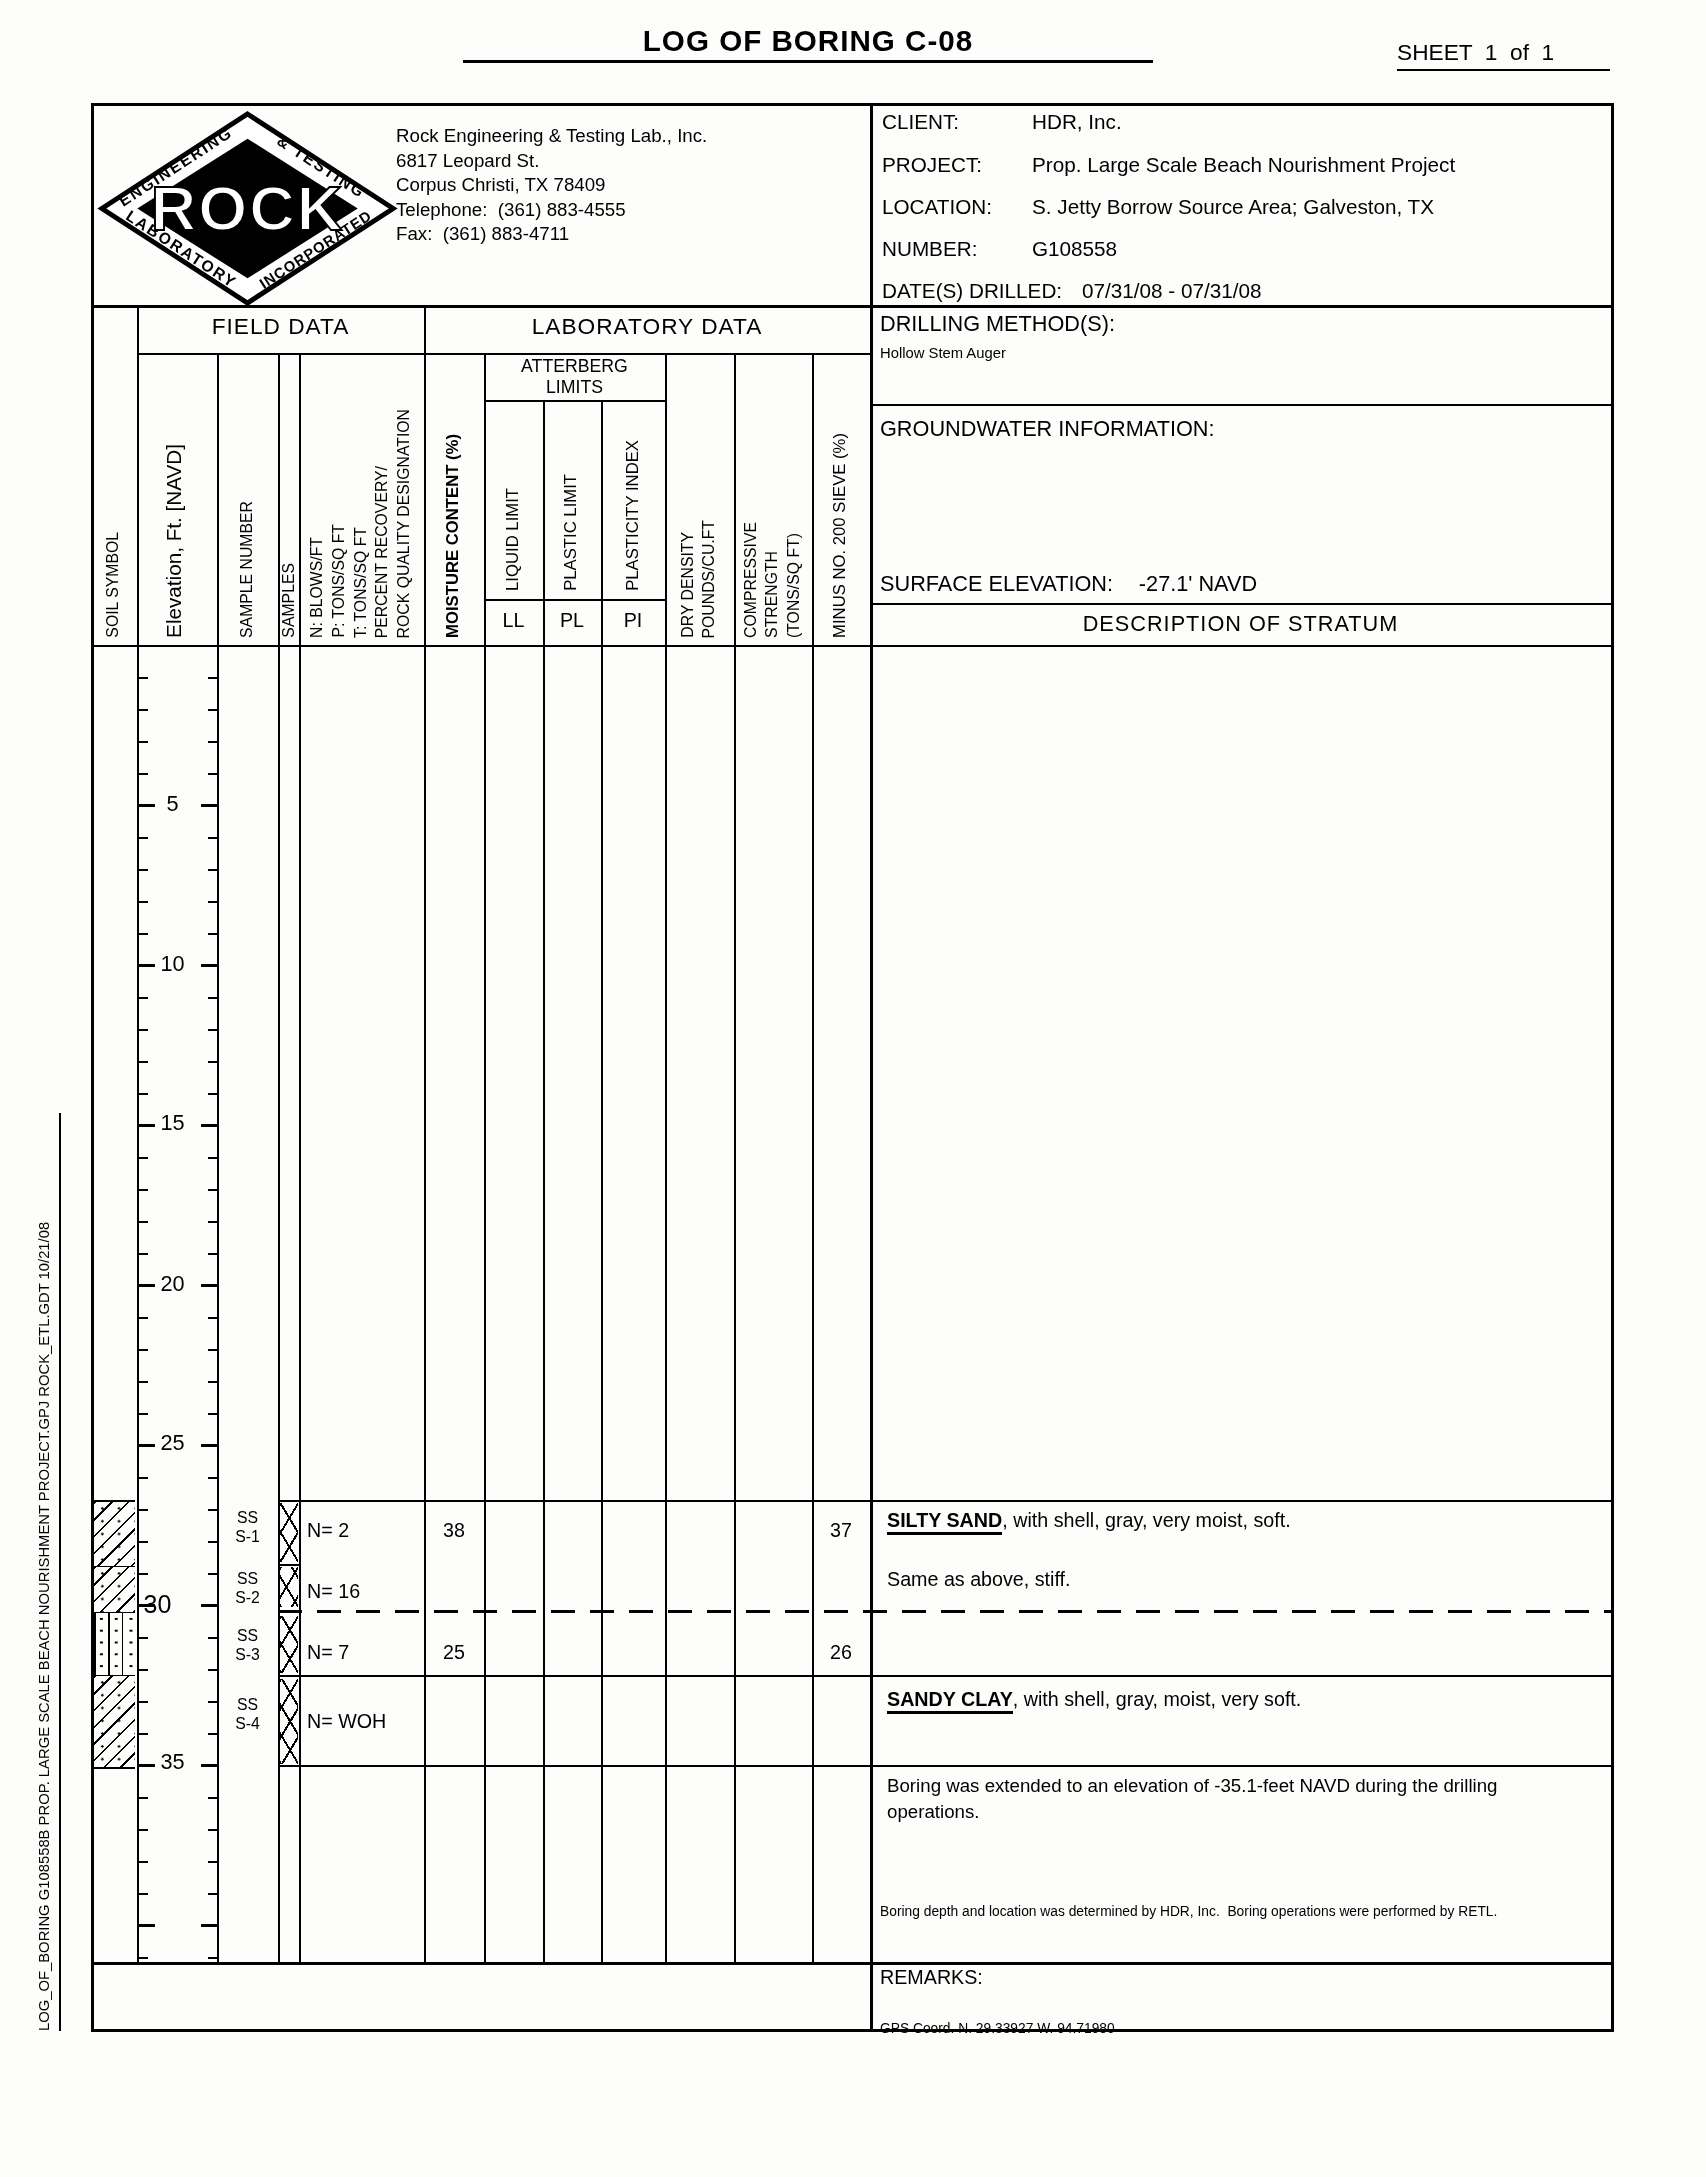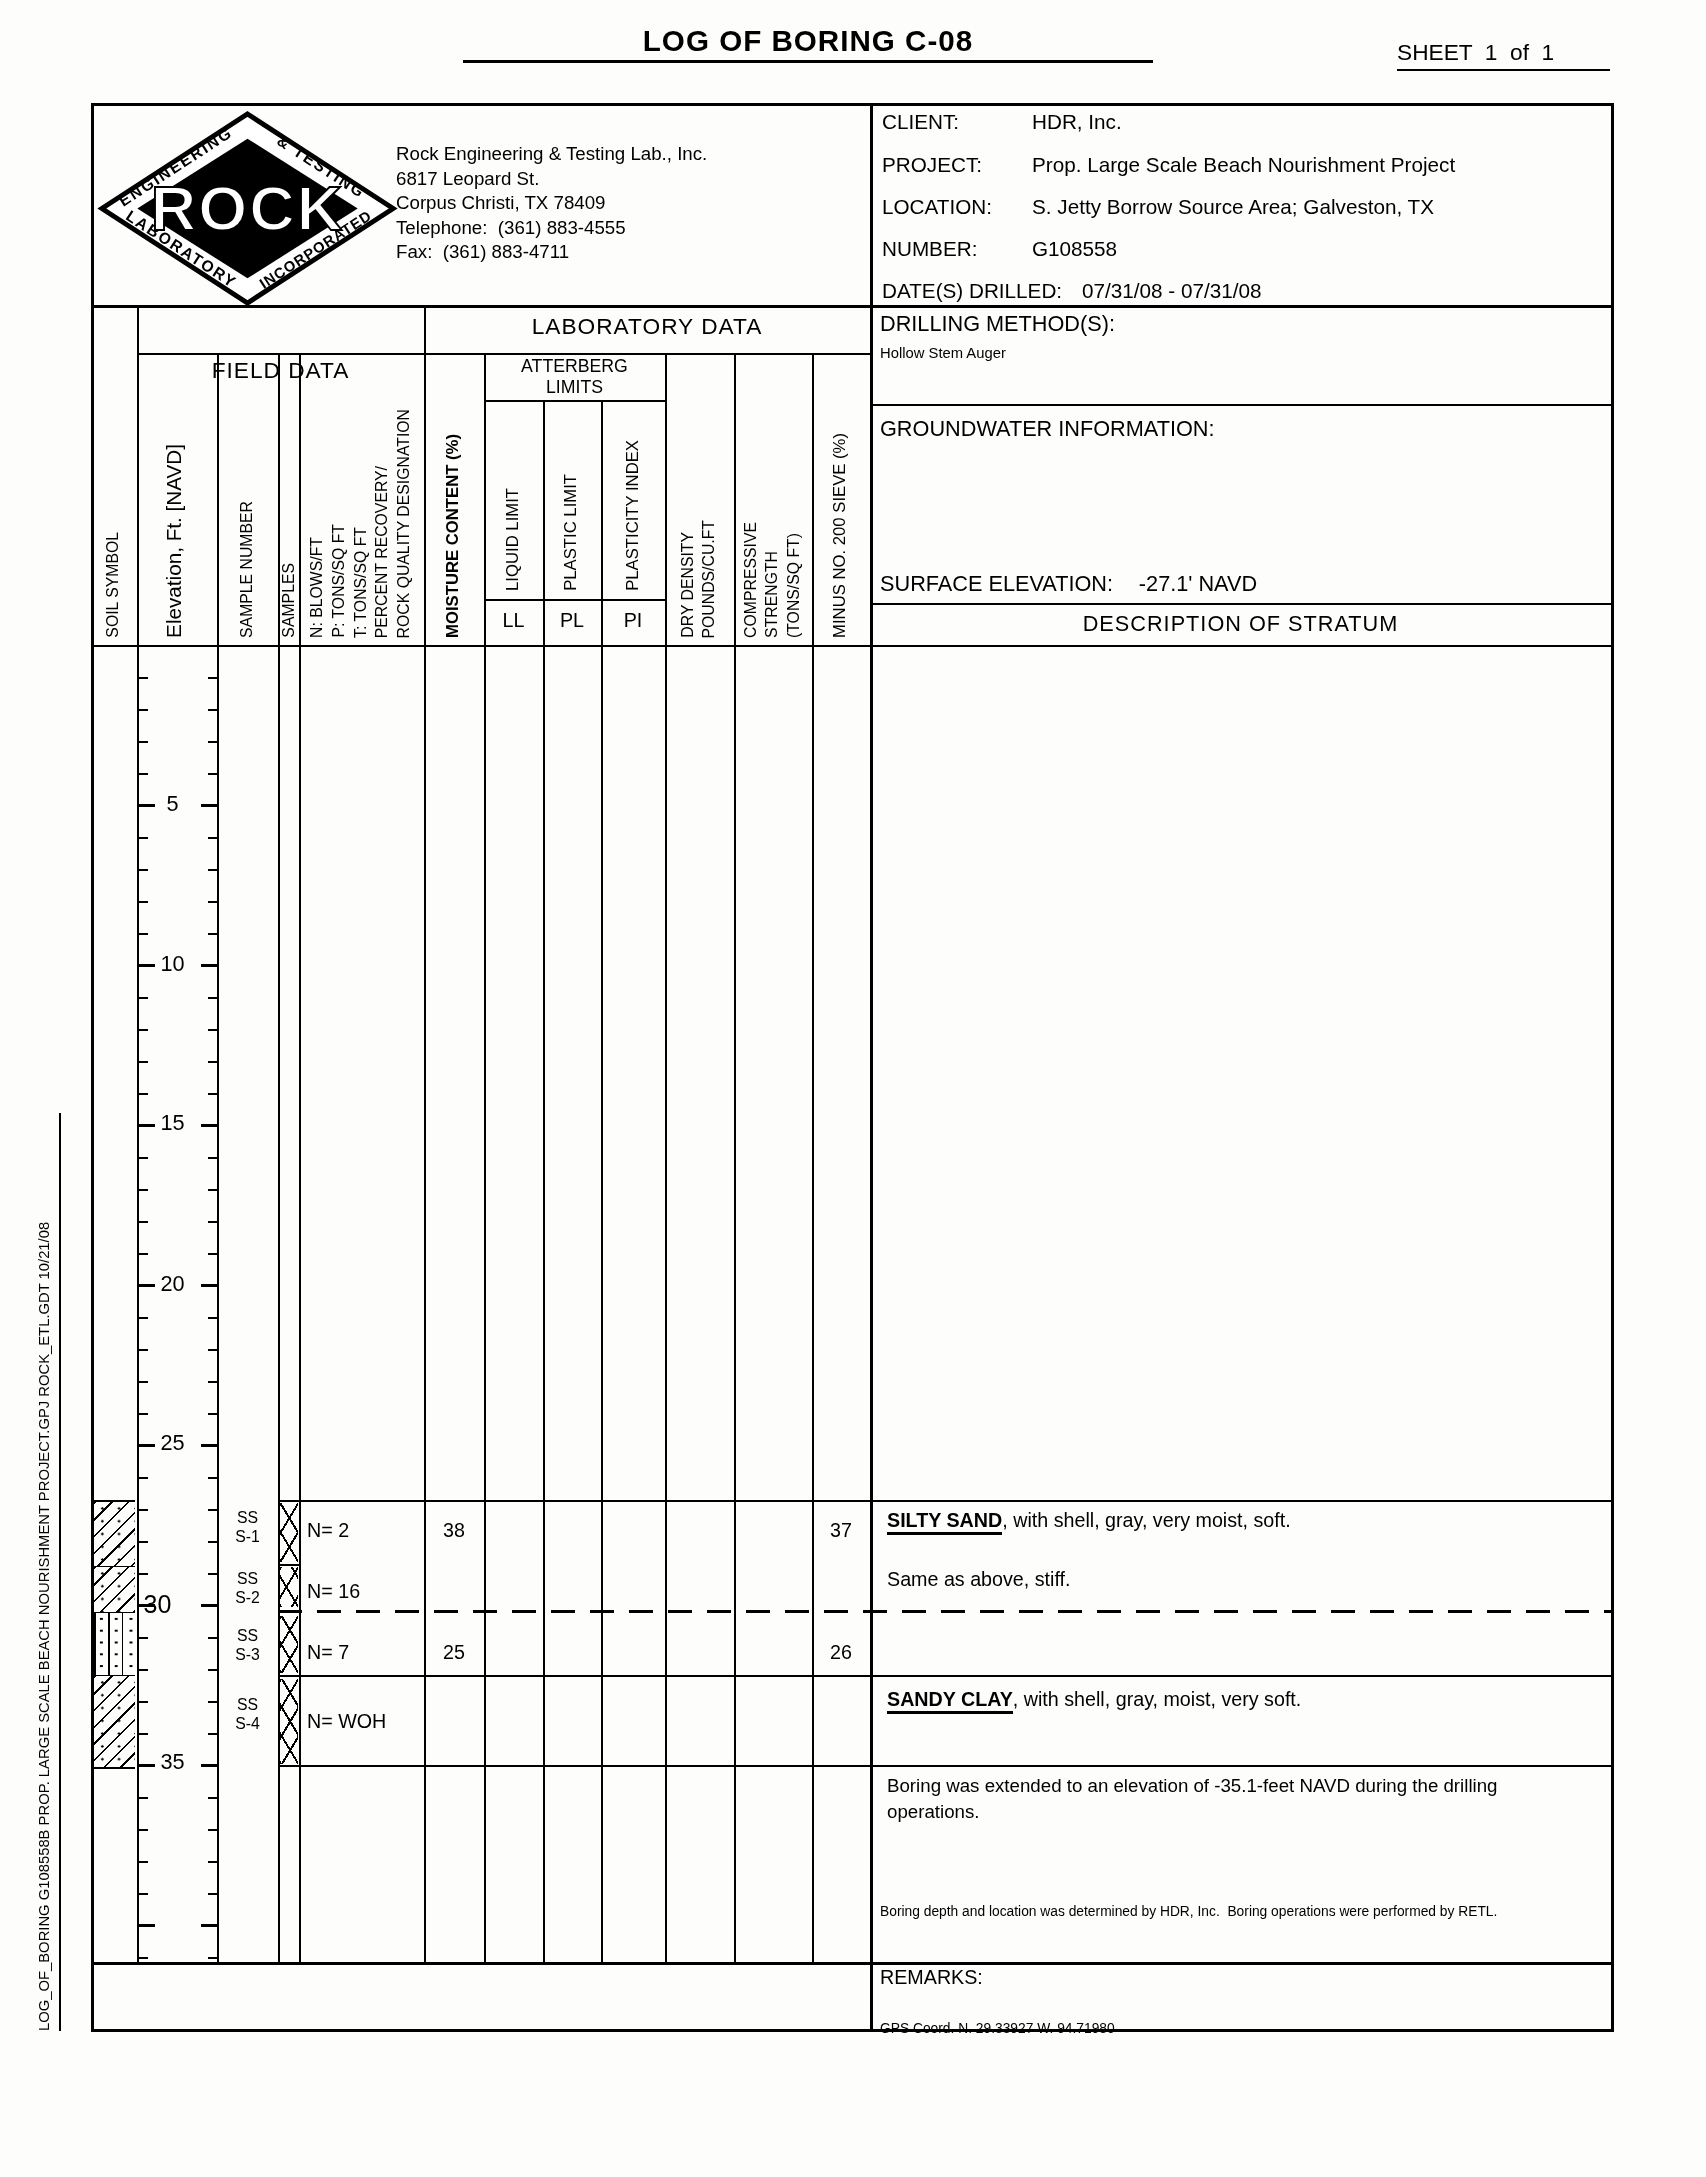--- a/index.html
+++ b/index.html
@@ -58,42 +58,42 @@
       <polygon points="156,4 304,100 156,196 8,100" fill="#fff" stroke="#000" stroke-width="5"></polygon>
       <polygon points="156,29 268,100 156,171 44,100" fill="#000"></polygon>
       <text x="86" y="62" transform="rotate(-33 86 62)" font-size="16" font-weight="bold" letter-spacing="2" text-anchor="middle">ENGINEERING</text>
       <text x="228" y="62" transform="rotate(33 228 62)" font-size="16" font-weight="bold" letter-spacing="2" text-anchor="middle">&amp; TESTING</text>
       <text x="86" y="146" transform="rotate(33 86 146)" font-size="16" font-weight="bold" letter-spacing="2" text-anchor="middle">LABORATORY</text>
       <text x="228" y="146" transform="rotate(-33 228 146)" font-size="15" font-weight="bold" letter-spacing="1" text-anchor="middle">INCORPORATED</text>
       <text x="156" y="122" font-size="64" font-weight="bold" fill="#fff" stroke="#000" stroke-width="2" text-anchor="middle" letter-spacing="2">ROCK</text>
     </svg>
   </div>
 
-  <div class="abs" style="left:396px;top:142px;font-size:18.7px;line-height:24.6px;">
+  <div class="abs" style="left:396px;top:124px;font-size:18.7px;line-height:24.6px;">
     <div>Rock Engineering &amp; Testing Lab., Inc.</div>
     <div>6817 Leopard St.</div>
     <div>Corpus Christi, TX 78409</div>
     <div class="pre">Telephone:  (361) 883-4555</div>
     <div class="pre">Fax:  (361) 883-4711</div>
   </div>
 
   <div class="abs lbl" style="left:882px;top:110px;">CLIENT:</div>
   <div class="abs lbl" style="left:1032px;top:110px;">HDR, Inc.</div>
   <div class="abs lbl" style="left:882px;top:153px;">PROJECT:</div>
   <div class="abs lbl" style="left:1032px;top:153px;">Prop. Large Scale Beach Nourishment Project</div>
   <div class="abs lbl" style="left:882px;top:195px;">LOCATION:</div>
   <div class="abs lbl" style="left:1032px;top:195px;">S. Jetty Borrow Source Area; Galveston, TX</div>
   <div class="abs lbl" style="left:882px;top:237px;">NUMBER:</div>
   <div class="abs lbl" style="left:1032px;top:237px;">G108558</div>
   <div class="abs lbl" style="left:882px;top:279px;">DATE(S) DRILLED:</div>
   <div class="abs lbl" style="left:1082px;top:279px;">07/31/08 - 07/31/08</div>
 
   <div class="hline thick" style="left:91px;top:305px;width:1523px;"></div>
 
-  <div class="abs ctr" style="left:137px;top:313px;width:287px;font-size:22.7px;letter-spacing:1px;margin-top:44px;">FIELD DATA</div>
+  <div class="abs ctr" style="left:137px;top:313px;width:287px;font-size:22.7px;letter-spacing:1px;">FIELD DATA</div>
   <div class="abs ctr" style="left:424px;top:313px;width:446px;font-size:22.7px;letter-spacing:1px;">LABORATORY DATA</div>
   <div class="hline" style="left:137px;top:353px;width:733px;"></div>
 
   <div class="abs" style="left:880px;top:311px;font-size:21.7px;">DRILLING METHOD(S):</div>
   <div class="abs" style="left:880px;top:345px;font-size:14.8px;">Hollow Stem Auger</div>
   <div class="hline" style="left:870px;top:404px;width:741px;"></div>
 
   <div class="abs" style="left:880px;top:416px;font-size:21.7px;">GROUNDWATER INFORMATION:</div>
   <div class="abs" style="left:880px;top:571px;font-size:21.7px;">
     <span>SURFACE ELEVATION:</span>

